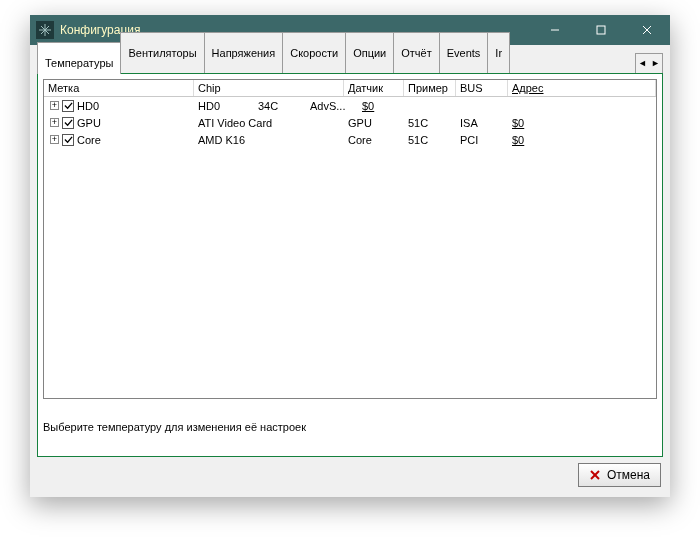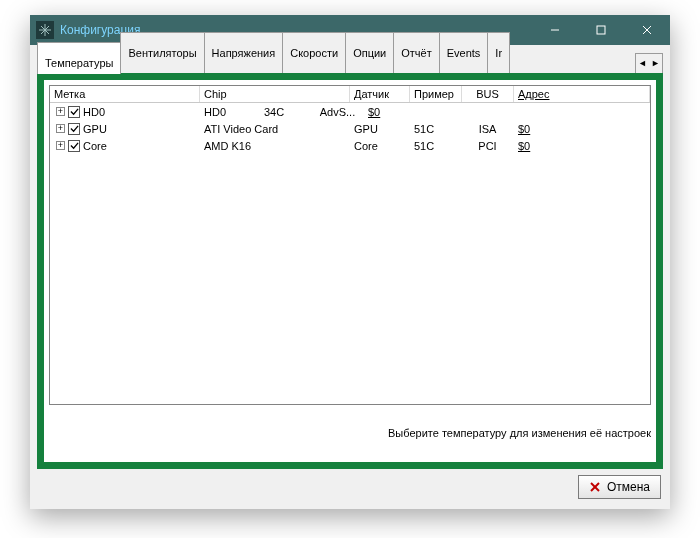--- a/index.html
+++ b/index.html
@@ -16,21 +16,21 @@
   .shadow-wrap {
     position: absolute;
     left: 30px;
     top: 15px;
     width: 640px;
     box-shadow: 0 8px 26px rgba(0,0,0,.35);
   }
   .titlebar {
     height: 30px;
     background: #3c6869;
-    color: #7dd3fc;
+    color: #fef9c3;
     display: flex;
     align-items: center;
     padding-left: 6px;
   }
   .titlebar .appicon {
     width: 18px; height: 18px;
     background: #1f3a3b;
     margin-right: 6px;
     display: flex; align-items:center; justify-content:center;
   }
@@ -79,21 +79,21 @@
     height:20px;
   }
   .tabstrip .spinbtn {
     width:13px;
     display:flex; align-items:center; justify-content:center;
     background:#f0f0f0;
     font-size:9px;
     line-height:1;
   }
   .panel {
-    border:7px solid #15803d;
+    border:1px solid #15803d;
     background:#fff;
     padding:5px;
     position:relative;
     z-index:1;
   }
   .grid {
     border:1px solid #828282;
     background:#fff;
     height:320px;
     overflow:hidden;
@@ -108,21 +108,21 @@
     font-size:11px;
     white-space:nowrap;
     overflow:hidden;
   }
   .ghead .col {
     border-right:1px solid #dcdcdc;
     background:#fff;
     font-weight:400;
   }
   .c0{width:150px;} .c1{width:150px;} .c2{width:60px;}
-  .c3{width:52px;} .c4{width:52px;text-align:center;} .c5{width:52px;flex:1;text-decoration:underline;}
+  .c3{width:52px;} .c4{width:52px;} .c5{width:52px;flex:1;text-decoration:underline;}
   .grow {
     display:flex;
     align-items:center;
     height:17px;
   }
   .grow .cell { border-right:1px solid transparent; }
   .cell.c0 { display:flex; align-items:center; gap:3px; }
   .expander {
     width:9px; height:9px;
     border:1px solid #888;
@@ -132,21 +132,21 @@
     background:#fff;
   }
   .chk {
     width:12px; height:12px;
     border:1px solid #555;
     background:#fff;
     display:flex; align-items:center; justify-content:center;
   }
   .chk svg { width:9px; height:9px; }
   .hint {
-    text-align:right;
+    text-align:left;
     font-size:11px;
     padding:22px 0 18px 0;
   }
   .btnrow {
     display:flex;
     justify-content:flex-end;
     gap:8px;
     padding:6px 2px 2px 2px;
   }
   .btn {

